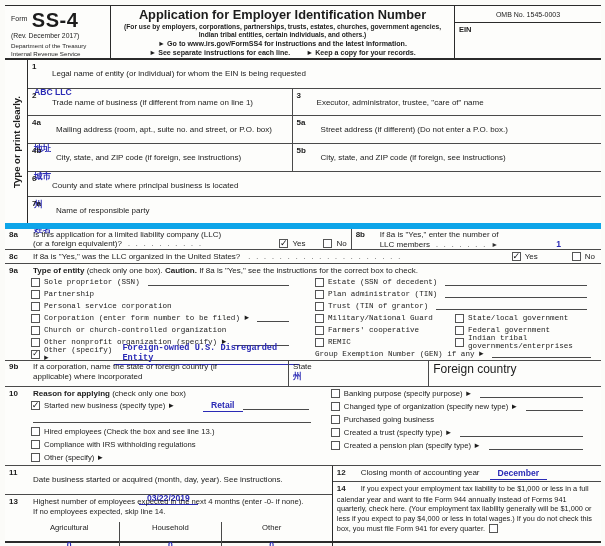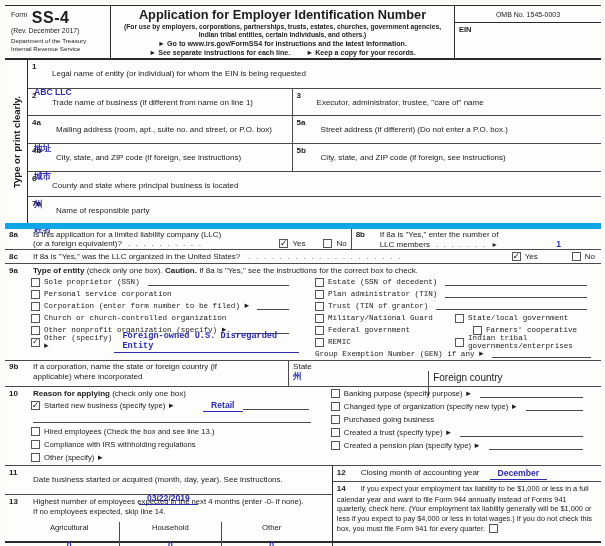--- a/index.html
+++ b/index.html
@@ -11,21 +11,21 @@
   }
   .form {
     position: absolute; left: 5px; top: 5px; right: 4px; bottom: 3px;
     background: #fdfdfb;
     border-top: 1.5px solid #2b2b2b; border-bottom: 2.5px solid #2b2b2b;
   }
   
   .header { display: flex; height: 54px; border-bottom: 2px solid #2b2b2b; }
   .h-left { width: 106px; border-right: 1.5px solid #2b2b2b; padding: 3px 4px 2px 6px; }
   .form-word { font-size: 7px; vertical-align: 6px; }
-  .form-number { font-size: 16px; font-weight: bold; letter-spacing: .5px; text-align: center; }
+  .form-number { font-size: 20px; font-weight: bold; letter-spacing: .5px; text-align: center; }
   .rev { font-size: 6.8px; margin-top: 0px; }
   .dept { font-size: 6.2px; line-height: 1.25; margin-top: 3px; }
   .h-center { flex: 1; border-right: 1.5px solid #2b2b2b; text-align: center; padding: 2px 5px 1px; }
   .title { font-size: 12.8px; font-weight: bold; line-height: 1.1; }
   .subtitle { font-size: 6.7px; font-weight: bold; line-height: 1.25; margin-top: 1px; }
   .instr { font-size: 7.1px; font-weight: bold; line-height: 1.3; }
   .instr .gap { display:inline-block; width: 14px; }
   .h-right { width: 146px; display: flex; flex-direction: column; }
   .omb { font-size: 7px; text-align: center; padding: 5px 2px 4px; border-bottom: 1.5px solid #2b2b2b; }
   .ein { font-size: 7.5px; font-weight: bold; padding: 2px 4px; flex: 1; }
@@ -77,21 +77,21 @@
   .ecol.rcol .eitem { padding-left: 12px; }
   .epair { display: flex; height: 12px; }
   .epair .eitem { height: 12px; }
   .epair .half1 { width: 47%; padding-right: 0; }
   .epair .half2 { flex: 1; padding-left: 0; }
   .gen { display: flex; align-items: center; height: 12px; font-size: 7.6px; padding-left: 12px; }
   
   .r9b { height: 26px; }
   .c9b-l { width: 47.5%; padding: 1px 4px; font-size: 8px; line-height: 1.3; }
   .c9b-m { width: 23.5%; padding: 1px 4px; font-size: 8px; }
-  .c9b-r { flex: 1; padding: 1px 4px; font-size: 10px; margin-top: 10px; }
+  .c9b-r { flex: 1; padding: 1px 4px; font-size: 12px; }
   
   .r10 { height: 79px; }
   .reason-wrap { display: flex; }
   .rcol-left { width: 54%; }
   .rcol-right { flex: 1; }
   .ritem { display: flex; align-items: center; height: 13px; font-size: 7.7px; padding-left: 26px; padding-right: 8px; }
   .rcol-right .ritem { padding-left: 4px; }
   .blank-line { border-bottom: 1px solid #4a4a4a; height: 11px; margin: 0 16px 2px 28px; }
   
   .bottom { display: flex; height: 86px; }
@@ -267,20 +267,24 @@
       </div>
       <div class="entity-cols">
         <div class="ecol">
           <div class="eitem">
             <span class="cb"></span>
             <span>Sole proprietor (SSN)</span>
             <span class="uline"></span>
           </div>
           <div class="eitem">
             <span class="cb"></span>
+            <span>Partnership</span>
+          </div>
+          <div class="eitem">
+            <span class="cb"></span>
             <span>Personal service corporation</span>
           </div>
           <div class="eitem">
             <span class="cb"></span>
             <span>Corporation (enter form number to be filed)  ►</span>
             <span class="uline"></span>
           </div>
           <div class="eitem">
             <span class="cb"></span>
             <span>Church or church-controlled organization</span>
@@ -316,27 +320,27 @@
             <div class="eitem half1">
               <span class="cb"></span>
               <span>Military/National Guard</span>
             </div>
             <div class="eitem half2">
               <span class="cb"></span>
               <span>State/local government</span>
             </div>
           </div>
           <div class="epair">
+            <div class="eitem half1">
+              <span class="cb"></span>
+              <span>Farmers' cooperative</span>
+            </div>
             <div class="eitem half2">
               <span class="cb"></span>
               <span>Federal government</span>
-            </div>
-            <div class="eitem half1">
-              <span class="cb"></span>
-              <span>Farmers' cooperative</span>
             </div>
           </div>
           <div class="epair">
             <div class="eitem half1">
               <span class="cb"></span>
               <span>REMIC</span>
             </div>
             <div class="eitem half2">
               <span class="cb"></span>
               <span>Indian tribal governments/enterprises</span>

